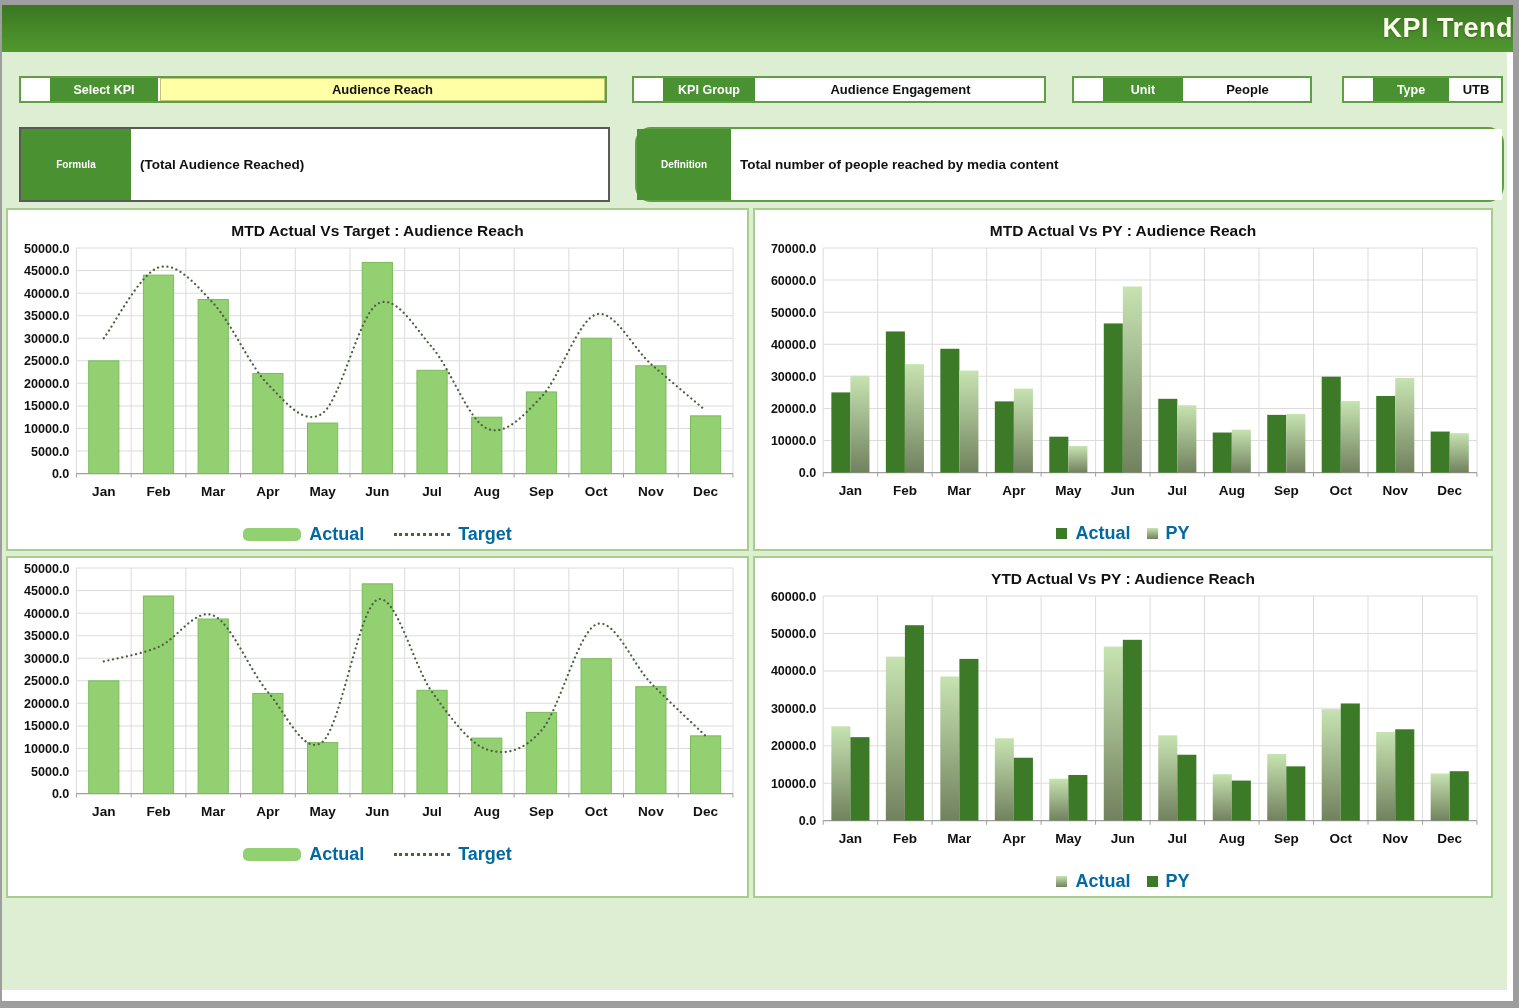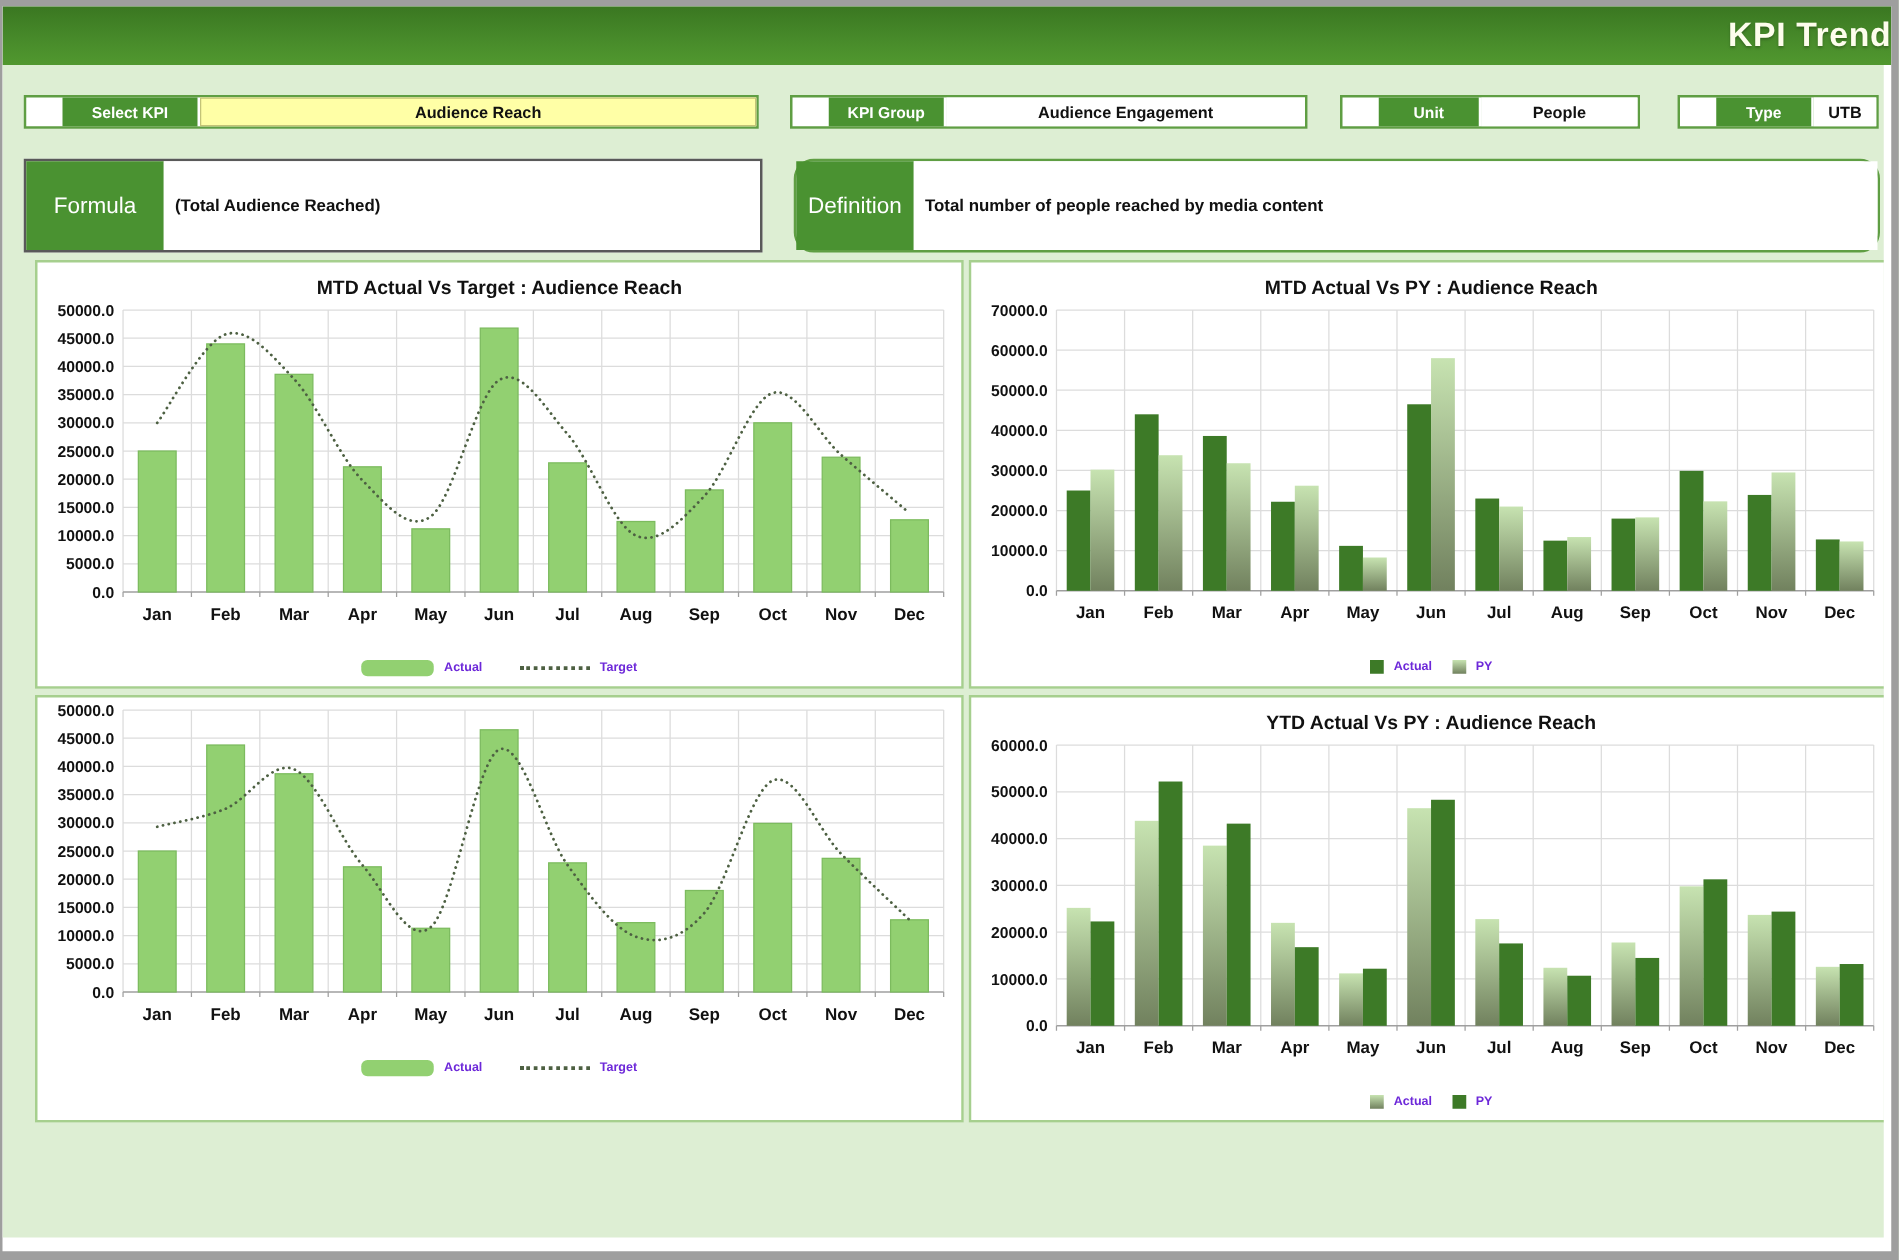--- a/index.html
+++ b/index.html
@@ -36,44 +36,44 @@
     border-right:2px solid #ffffff; flex:none;
   }
   .field .val {
     background:#ffffff; color:#111111; font-weight:bold; font-size:13px;
     display:flex; align-items:center; justify-content:center; flex:1;
   }
   .field .val.yellow { background:#ffffa6; border:1px solid #c3c377; }
   .bigrow { display:flex; margin:24px 0 0 17px; height:75px; }
   .bigfield { display:flex; background:#ffffff; height:75px; }
   .bigfield .lbl {
-    color:#ffffff; font-weight:normal; font-size:18px; background:#4a9231;
+    color:#ffffff; font-weight:bold; font-size:10px; background:#4a9231;
     display:flex; align-items:center; justify-content:center; flex:none;
   }
   .bigfield .val {
     background:#ffffff; color:#111111; font-weight:bold; font-size:13.5px;
     display:flex; align-items:center; padding-left:9px; flex:1;
   }
   .b-dark  { border:2px solid #595959; }
   .b-green { border:2px solid #5f9e43; }
   
   .charts {
     display:grid; grid-template-columns:743px 740px;
-    grid-gap:5px 4px; margin:6px 0 0 26px;
+    grid-gap:5px 4px; margin:6px 0 0 4px;
   }
   .panel { background:#ffffff; border:2px solid #a6cf8e; padding:4px 6px 2px; }
   .panel .chart-title {
     text-align:center; font-size:15.5px; font-weight:bold; color:#111111;
     margin:8px 0 2px;
   }
   .chart-area { width:100%; }
   .chart-area svg { display:block; width:100%; height:auto; }
   .legend {
     display:flex; justify-content:center; align-items:center; gap:30px;
-    height:25px; font-weight:bold; font-size:10px; color:#6d28d9;
+    height:25px; font-weight:bold; font-size:18px; color:#0369a1;
   }
   .legend .item { display:flex; align-items:center; gap:8px; }
   .sw-bar  { width:58px; height:13px; border-radius:5px; }
   .sw-line { width:56px; height:0; border-top:3px dotted #4d6042; }
   .sw-sq   { width:11px; height:11px; }
 </style>
 </head>
 <body>
 
 <div class="app">

